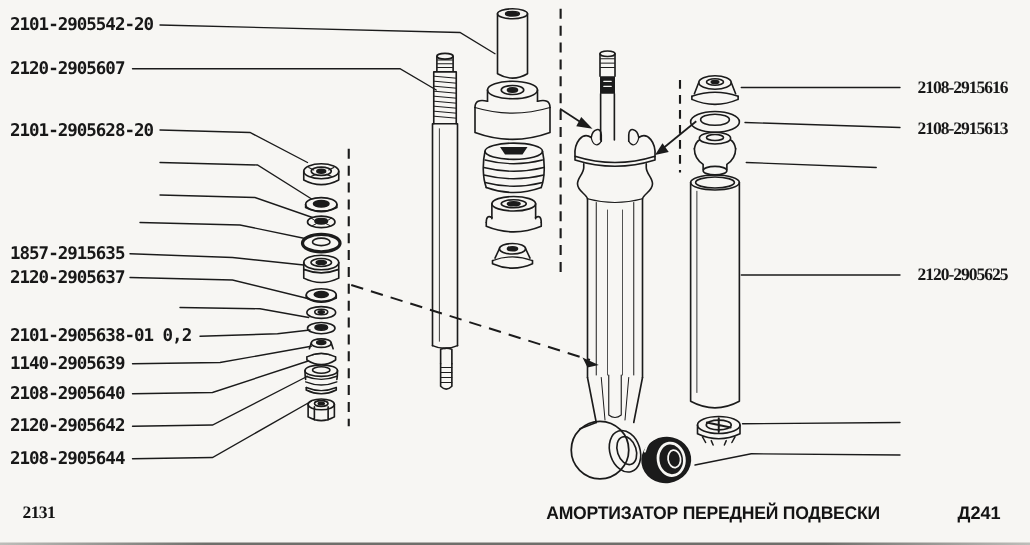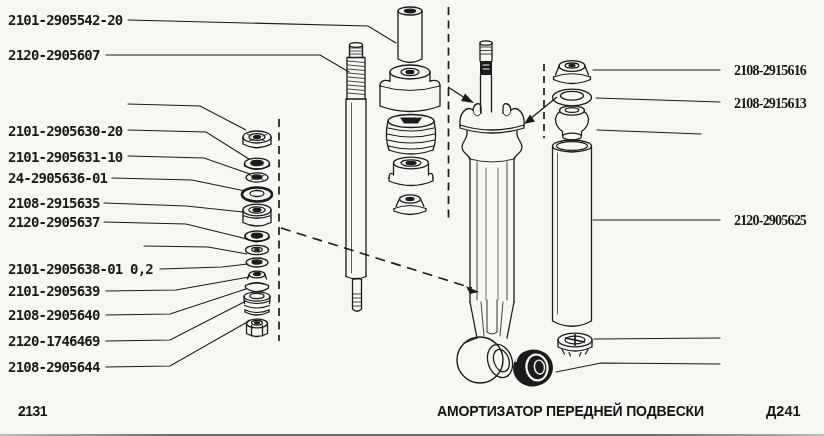--- a/index.html
+++ b/index.html
@@ -22,21 +22,21 @@
     line-height:15px;
   }
   .plabel.right{left:703px;width:134px;text-align:center;font-family:Liberation Serif, serif;}
   .footer-text{
     position:absolute;
     top:403px;
     font-weight:700;
     color:#141414;
     white-space:nowrap;
   }
-  .model{left:18px;font-family:Liberation Sans, sans-serif;font-size:14px;letter-spacing:-0.5px;}
+  .model{left:18px;font-family:Liberation Serif, serif;font-size:14px;letter-spacing:-0.5px;}
   .caption{left:437px;font-family:"Liberation Sans",sans-serif;font-size:14.5px;letter-spacing:-0.2px;transform:scaleX(0.97);transform-origin:left;}
   .figcode{left:766px;font-family:"Liberation Sans",sans-serif;font-size:14.5px;}
   .bottom-rule{
     position:absolute;left:0;bottom:0;width:824px;height:2px;
     background:linear-gradient(90deg,#bdbdb9,#6f6f6b 20%,#6f6f6b 80%,#bdbdb9);
   }
 </style>
 </head>
 <body>
 
@@ -246,29 +246,27 @@
           <ellipse cx="572" cy="146" rx="15.5" ry="4.4"></ellipse>
           <path d="M552.5,146 V321 M591.5,146 V321 M552.5,321 Q572,331.5 591.5,321"></path>
           <path d="M557.5,153 V314" stroke-width="0.7"></path>
         </g>
       </g>
     </g>
   </svg>
 
   <div class="plabel" style="left:8px;top:13px">2101-2905542-20</div>
   <div class="plabel" style="left:8px;top:48px">2120-2905607</div>
-  <div class="plabel" style="left:8px;top:124px">2101-2905630-20</div>
-  <div class="plabel" style="left:8px;top:150px">2101-2905631-10</div>
-  <div class="plabel" style="left:8px;top:171px">24-2905636-01</div>
-  <div class="plabel" style="left:8px;top:196px">2108-2915635</div>
+  <div class="plabel" style="left:8px;top:98px">2101-2905628-20</div>
+  <div class="plabel" style="left:8px;top:196px">1857-2915635</div>
   <div class="plabel" style="left:8px;top:215px">2120-2905637</div>
   <div class="plabel" style="left:8px;top:262px">2101-2905638-01 0,2</div>
-  <div class="plabel" style="left:8px;top:284px">2101-2905639</div>
+  <div class="plabel" style="left:8px;top:284px">1140-2905639</div>
   <div class="plabel" style="left:8px;top:308px">2108-2905640</div>
-  <div class="plabel" style="left:8px;top:334px">2120-1746469</div>
+  <div class="plabel" style="left:8px;top:334px">2120-2905642</div>
   <div class="plabel" style="left:8px;top:360px">2108-2905644</div>
 
   <div class="plabel right" style="top:63px">2108-2915616</div>
   <div class="plabel right" style="top:96px">2108-2915613</div>
   <div class="plabel right" style="top:213px">2120-2905625</div>
 
   <div class="footer-text model">2131</div>
   <div class="footer-text caption">АМОРТИЗАТОР ПЕРЕДНЕЙ ПОДВЕСКИ</div>
   <div class="footer-text figcode">Д241</div>
 

